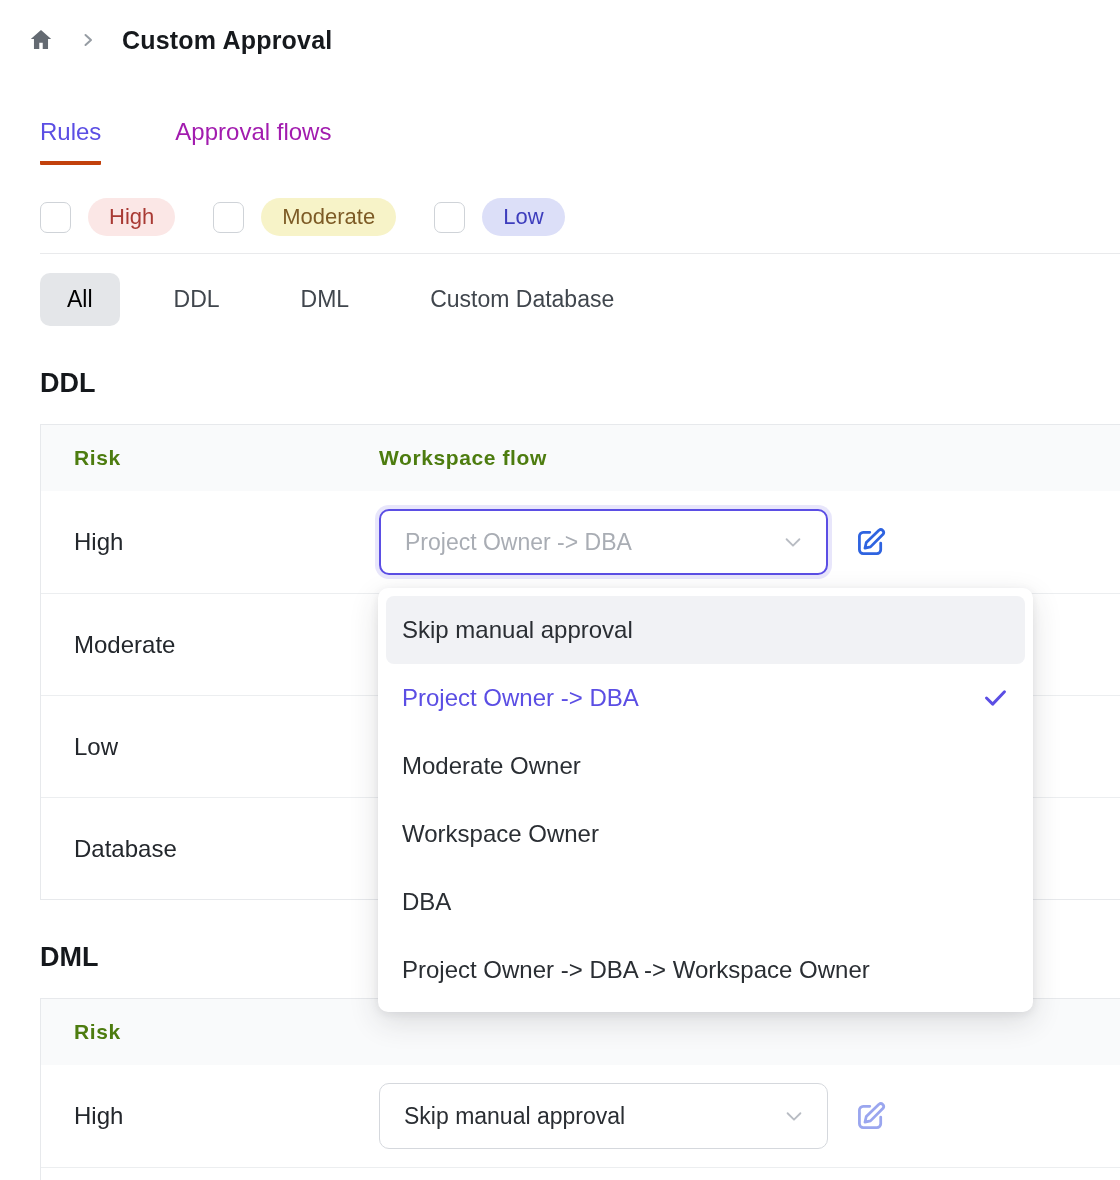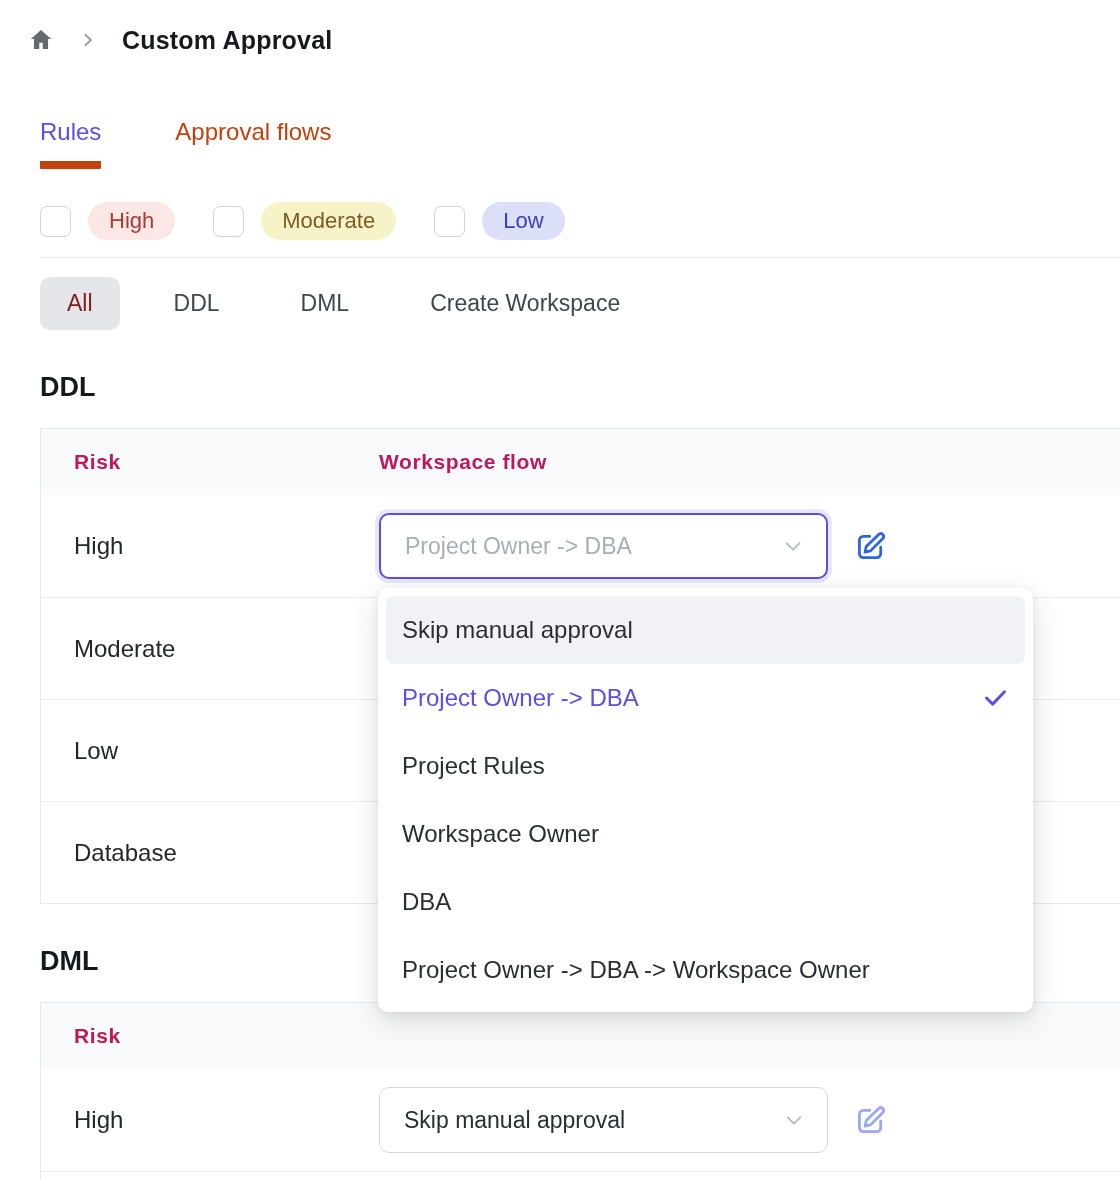--- a/index.html
+++ b/index.html
@@ -13,44 +13,44 @@
   }
 
   
   .breadcrumb { display: flex; align-items: center; gap: 26px; padding: 26px 12px 0 28px; height: 54px; }
   .crumb-home { width: 26px; height: 26px; color: #646a72; display: flex; align-items: center; cursor: pointer; }
   .crumb-sep { width: 16px; height: 16px; color: #969ca3; display: flex; align-items: center; }
   .crumb-title { font-size: 25px; font-weight: 700; color: #16191d; letter-spacing: .2px; }
 
   
   .tabs { display: flex; gap: 74px; margin: 64px 0 0 40px; }
-  .tab { font-size: 24px; color: #c2410c; padding-bottom: 15px; cursor: pointer; }
-  .tab.active { color: #5b4ee4; border-bottom: 8px solid #c2410c; border-radius: 0 0 1px 1px; }
+  .tab { font-size: 24px; color: #a21caf; padding-bottom: 15px; cursor: pointer; }
+  .tab.active { color: #5b4ee4; border-bottom: 4px solid #c2410c; border-radius: 0 0 1px 1px; }
 
   
   .filters { display: flex; align-items: center; gap: 38px; margin: 33px 0 0 40px; }
   .filter-group { display: flex; align-items: center; gap: 17px; }
   .checkbox { width: 31px; height: 31px; border: 1.5px solid #cfd3d8; border-radius: 7px; background: #fff; cursor: pointer; }
   .pill { font-size: 22px; padding: 6px 21px; border-radius: 20px; cursor: pointer; }
   .pill-high { background: #fbe7e6; color: #a93a34; }
   .pill-moderate { background: #f7f3c8; color: #7d5b26; }
   .pill-low { background: #dcdff8; color: #3d3dbd; }
 
   .divider { height: 1px; background: #e9eaec; margin: 17px 0 0 40px; width: 1080px; }
 
   
   .segments { display: flex; gap: 27px; margin: 19px 0 0 40px; }
   .segment { padding: 13px 27px; font-size: 23px; color: #40464d; border-radius: 10px; cursor: pointer; }
-  .segment.selected { background: #e4e6e9; color: #7f1d1d; text-align: center; }
+  .segment.selected { background: #e4e6e9; color: #000000; text-align: center; }
 
   
   .section-title { font-size: 27px; font-weight: 700; color: #15181c; margin: 42px 0 0 40px; height: 31px; }
   .rule-table { margin: 25px 0 0 40px; width: 1085px; border: 1px solid #e7e9ec; background: #fff; }
   .thead { display: flex; align-items: center; height: 66px; background: #f9fafb; }
-  .th { font-size: 21px; font-weight: 700; color: #be185d; letter-spacing: .6px; }
+  .th { font-size: 21px; font-weight: 700; color: #4d7c0f; letter-spacing: .6px; }
   .th-risk { width: 338px; padding-left: 33px; }
   .trow { display: flex; align-items: center; height: 102px; border-top: 1px solid #eceef0; }
   .td-risk { width: 338px; padding-left: 33px; font-size: 24px; color: #23272c; }
   .td-flow { display: flex; align-items: center; gap: 20px; }
   .trow-stub { height: 80px; border-top: 1px solid #eceef0; }
 
   
   .select { width: 449px; height: 66px; border-radius: 10px; background: #fff; display: flex; align-items: center;
             justify-content: space-between; padding: 0 22px 0 24px; cursor: pointer; }
   .select-focused { border: 2px solid #5b4ee4; box-shadow: 0 0 0 4px rgba(91,78,228,0.14); }
@@ -112,21 +112,21 @@
     <span class="pill pill-low">Low</span>
   </div>
 </div>
 
 <div class="divider"></div>
 
 <div class="segments">
   <div class="segment selected">All</div>
   <div class="segment">DDL</div>
   <div class="segment">DML</div>
-  <div class="segment">Create Workspace</div>
+  <div class="segment">Custom Database</div>
 </div>
 
 <h2 class="section-title">DDL</h2>
 
 <div class="rule-table">
   <div class="thead">
     <div class="th th-risk">Risk</div>
     <div class="th">Workspace flow</div>
   </div>
 
@@ -199,21 +199,21 @@
   </div>
   <div class="option selected">
     <span>Project Owner -&gt; DBA</span>
     <span class="check">
       <svg viewBox="0 0 24 24" fill="none" stroke="currentColor" stroke-width="2.6" stroke-linecap="round" stroke-linejoin="round">
           <polyline points="20,6 9.5,17 4,11.5"></polyline>
         </svg>
     </span>
   </div>
   <div class="option">
-    <span>Project Rules</span>
+    <span>Moderate Owner</span>
   </div>
   <div class="option">
     <span>Workspace Owner</span>
   </div>
   <div class="option">
     <span>DBA</span>
   </div>
   <div class="option">
     <span>Project Owner -&gt; DBA -&gt; Workspace Owner</span>
   </div>

